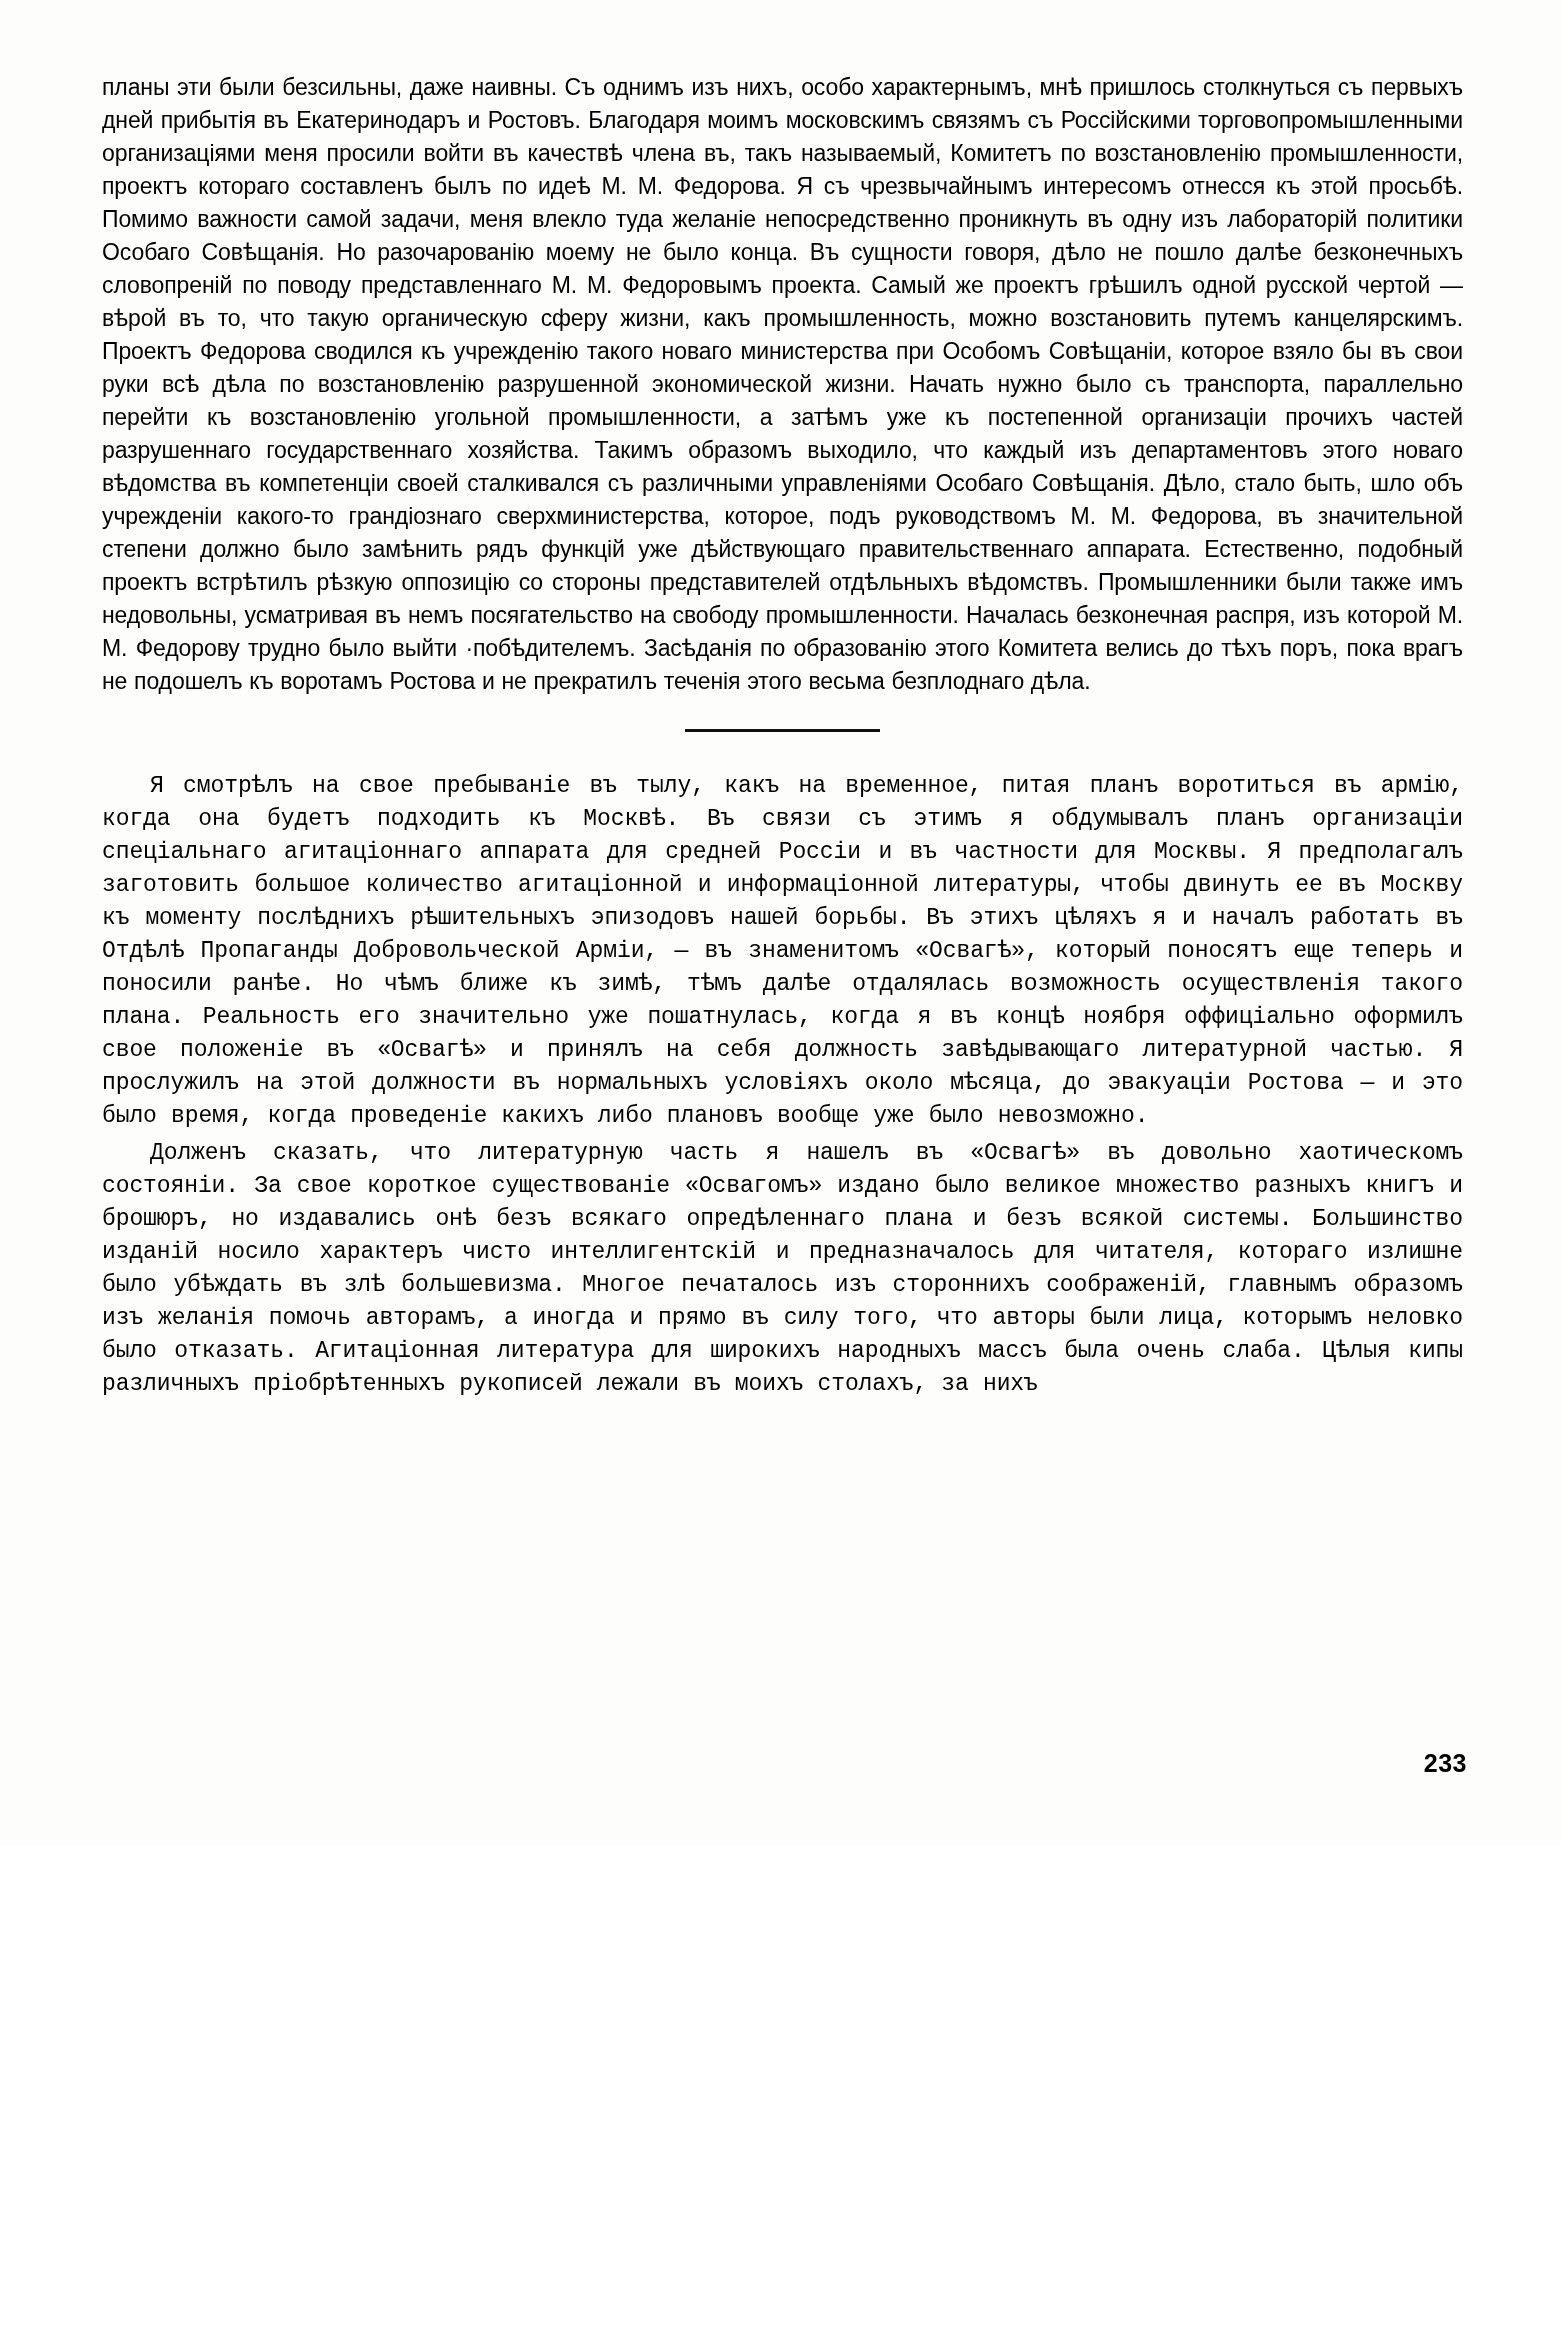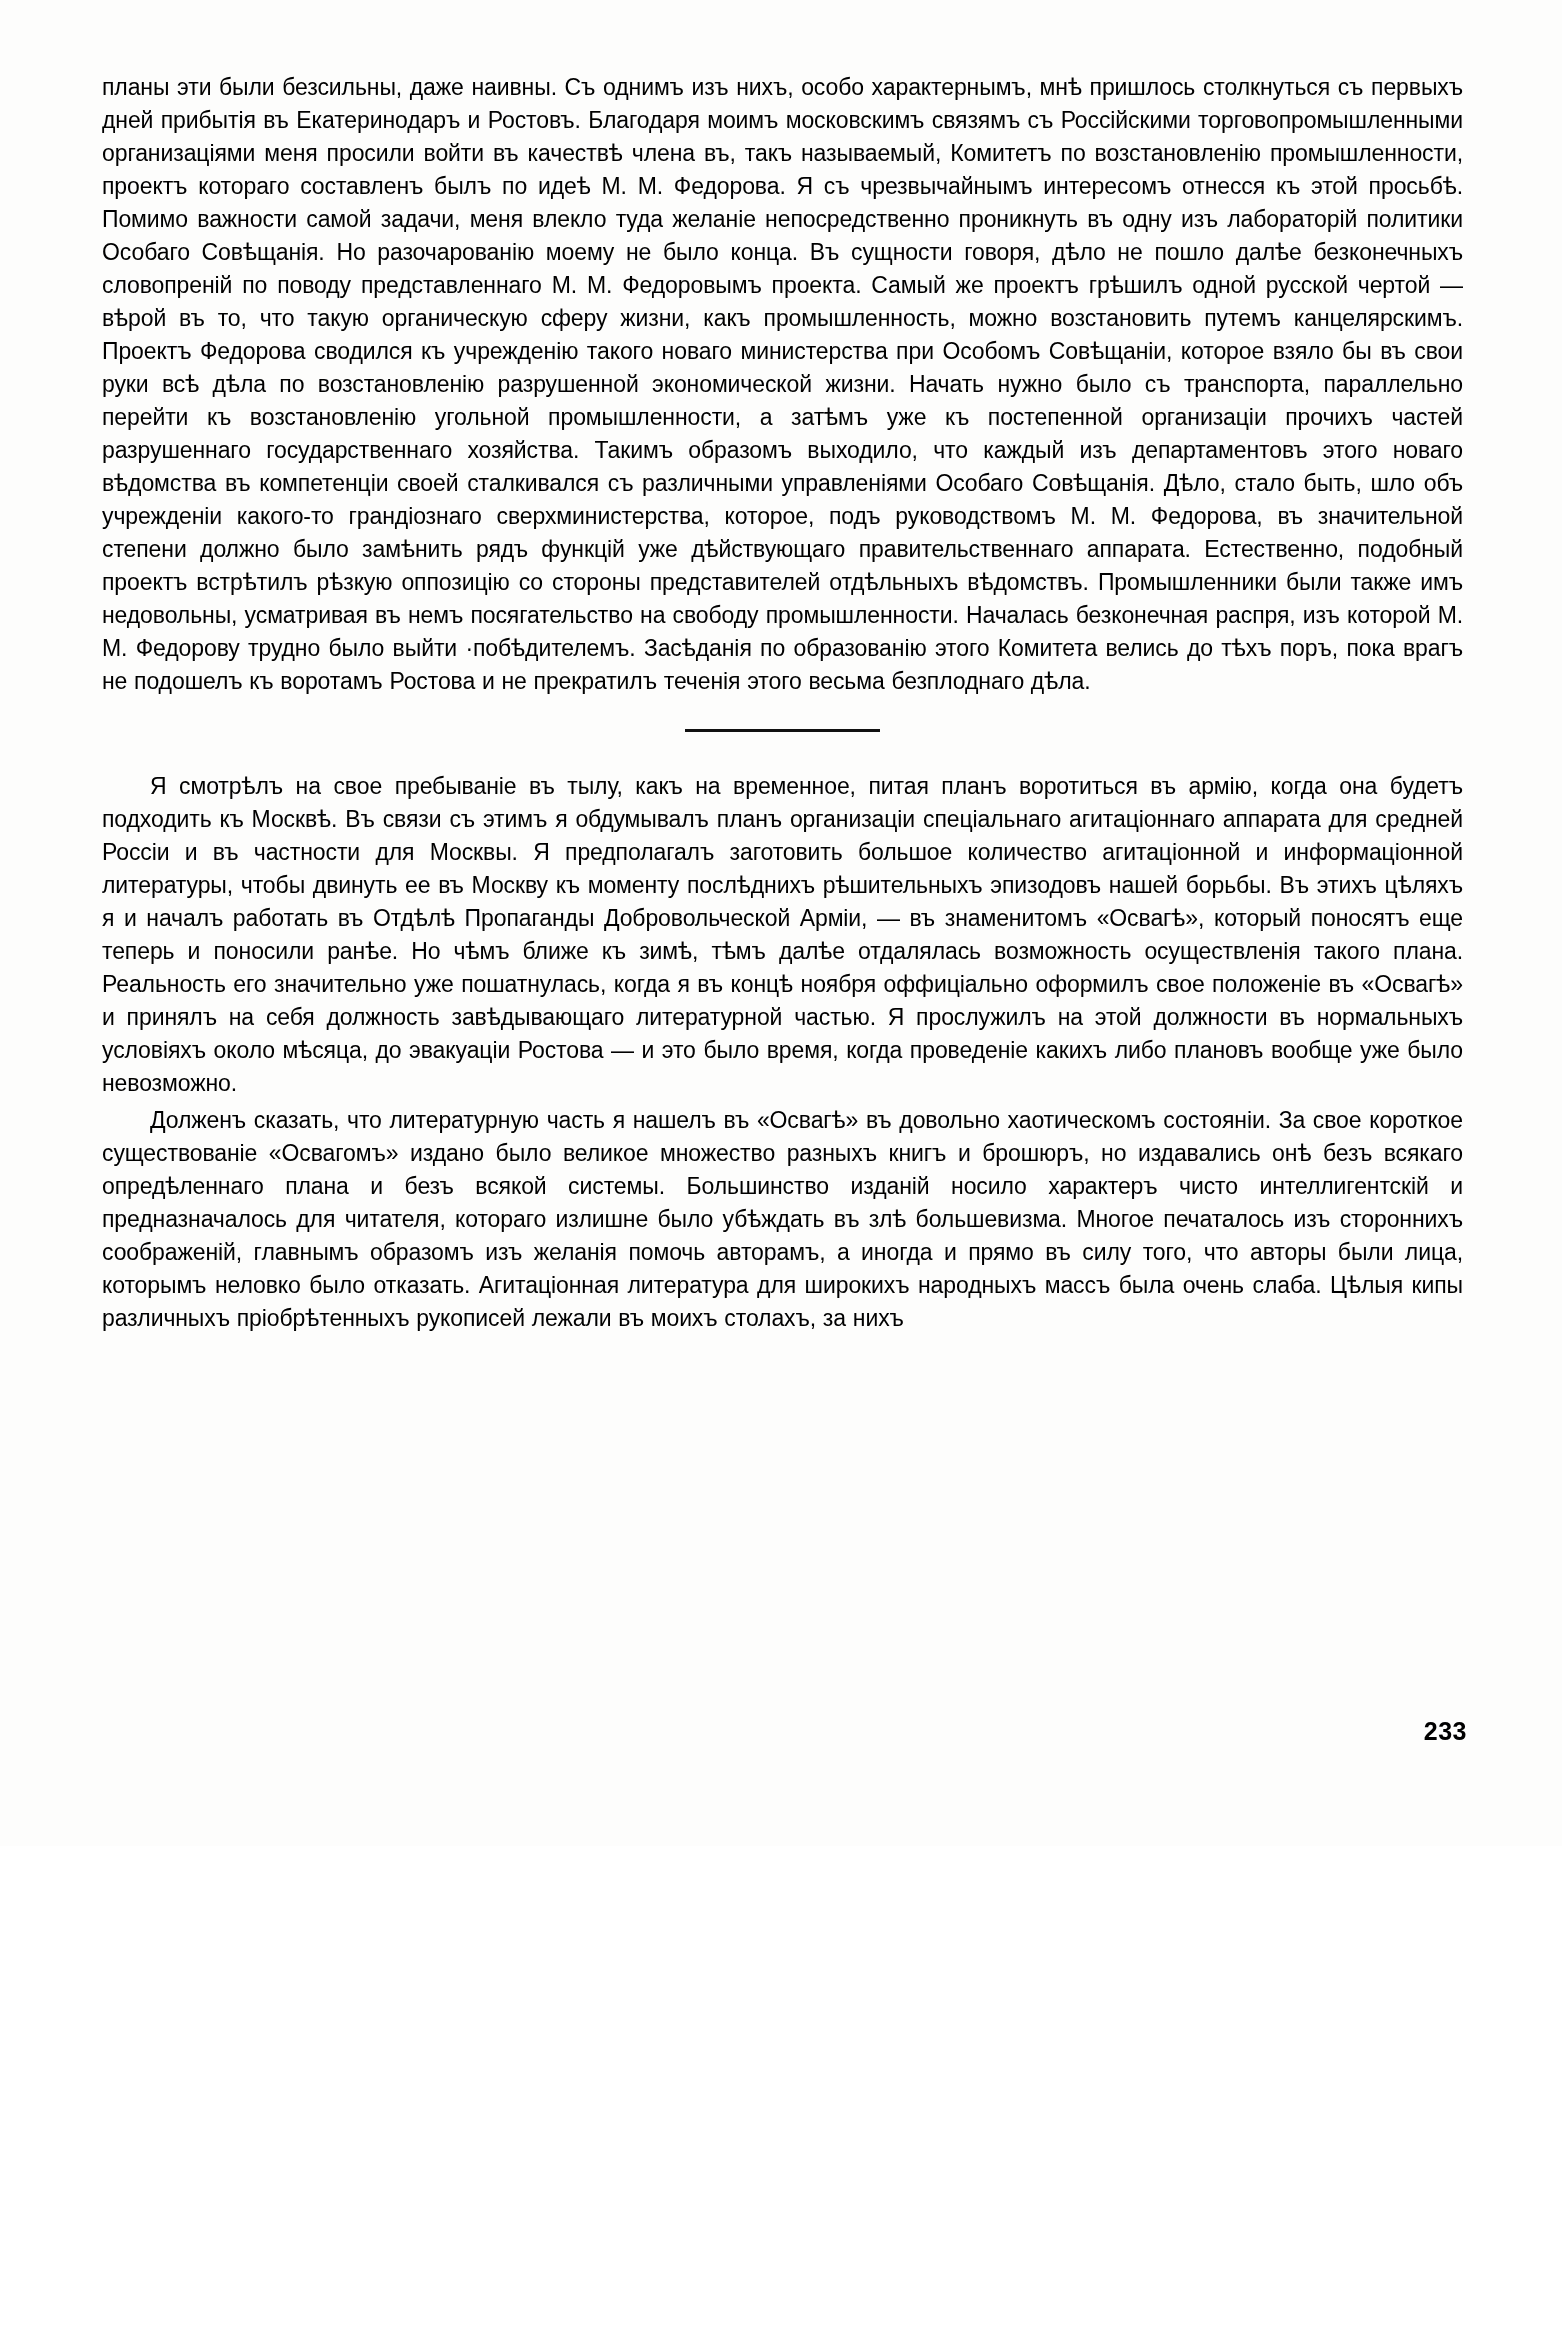--- a/index.html
+++ b/index.html
@@ -34,20 +34,21 @@
     line-height: 33px;
     text-align: justify;
     text-justify: inter-word;
     margin: 0;
     font-family: "Liberation Sans", sans-serif;
     letter-spacing: -0.1px;
     word-spacing: 0.5px;
   }
   .para.indent {
     text-indent: 48px;
+    font-family: Liberation Mono, monospace;
   }
   .block-1 {
     margin-bottom: 0;
   }
   .divider-wrap {
     width: 100%;
     display: flex;
     justify-content: center;
     margin-top: 31px;
     margin-bottom: 38px;
@@ -56,21 +57,21 @@
     width: 195px;
     height: 2.7px;
     background: #111111;
   }
   .para + .para {
     margin-top: 4px;
   }
   .page-number {
     position: absolute;
     right: 95px;
-    bottom: 100px;
+    bottom: 68px;
     font-size: 25px;
     font-weight: bold;
     font-family: "Liberation Sans", sans-serif;
     letter-spacing: 0.5px;
   }
 </style>
 </head>
 <body>
 
 <div class="page">

